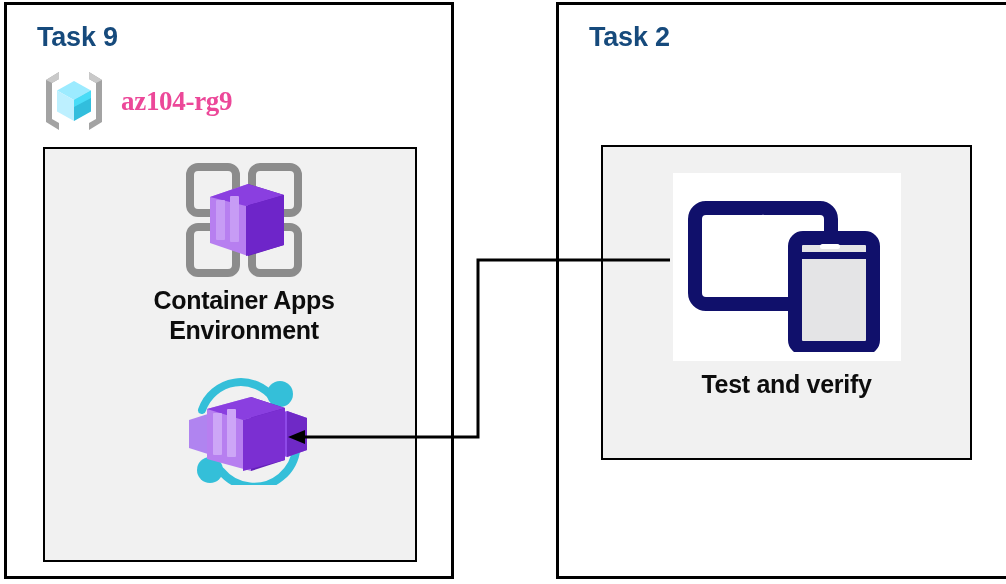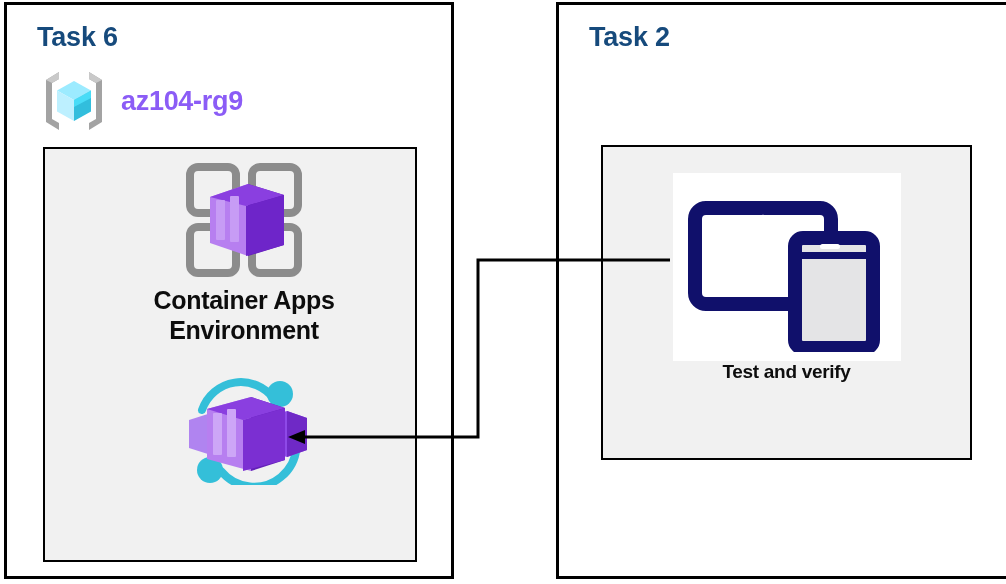--- a/index.html
+++ b/index.html
@@ -41,23 +41,24 @@
     position: absolute;
     left: 32px; top: 61px;
     display: flex;
     align-items: center;
     gap: 12px;
   }
   #rg-icon { width: 70px; height: 70px; display: block; }
   #rg-label {
     font-size: 27px;
     font-weight: bold;
-    color: #8b5cf6;
+    color: #ec4899;
     letter-spacing: -0.3px;
     white-space: nowrap;
+    font-family: Liberation Serif, serif;
   }
 
   
   .inner-box {
     position: absolute;
     background: #f1f1f1;
     border: 2px solid #000000;
   }
   #task1-inner { left: 36px; top: 142px; width: 374px; height: 415px; }
   #task2-inner { left: 42px; top: 140px; width: 371px; height: 315px; }
@@ -99,43 +100,44 @@
   #tv-iconbox {
     width: 228px;
     height: 188px;
     background: #ffffff;
     display: flex;
     align-items: center;
     justify-content: center;
   }
   #tv-icon { width: 200px; height: 170px; display: block; }
   #tv-label {
-    font-size: 19px;
+    font-size: 25px;
     font-weight: bold;
     color: #0d0d0d;
     letter-spacing: -0.3px;
+    margin-top: 9px;
     white-space: nowrap;
   }
 
   
   #connector {
     position: absolute;
     left: 0; top: 0;
     width: 1006px; height: 584px;
     pointer-events: none;
   }
 </style>
 </head>
 <body>
 
 <div id="canvas">
 
   <div class="task-panel" id="task1-panel">
 
-    <div class="task-title" id="task1-title">Task 6</div>
+    <div class="task-title" id="task1-title">Task 9</div>
 
     <div id="rg-row">
       <span>
         <svg id="rg-icon" viewBox="0 0 70 70" xmlns="http://www.w3.org/2000/svg">
 
           <path d="M20 6 L7 14 L7 56 L20 64 L20 57 L13 53 L13 17 L20 13 Z" fill="#A3A3A3"></path>
           <path d="M20 6 L7 14 L13 17 L20 13 Z" fill="#C9C9C9"></path>
 
           <path d="M50 6 L63 14 L63 56 L50 64 L50 57 L57 53 L57 17 L50 13 Z" fill="#A3A3A3"></path>
           <path d="M50 6 L63 14 L57 17 L50 13 Z" fill="#C9C9C9"></path>

